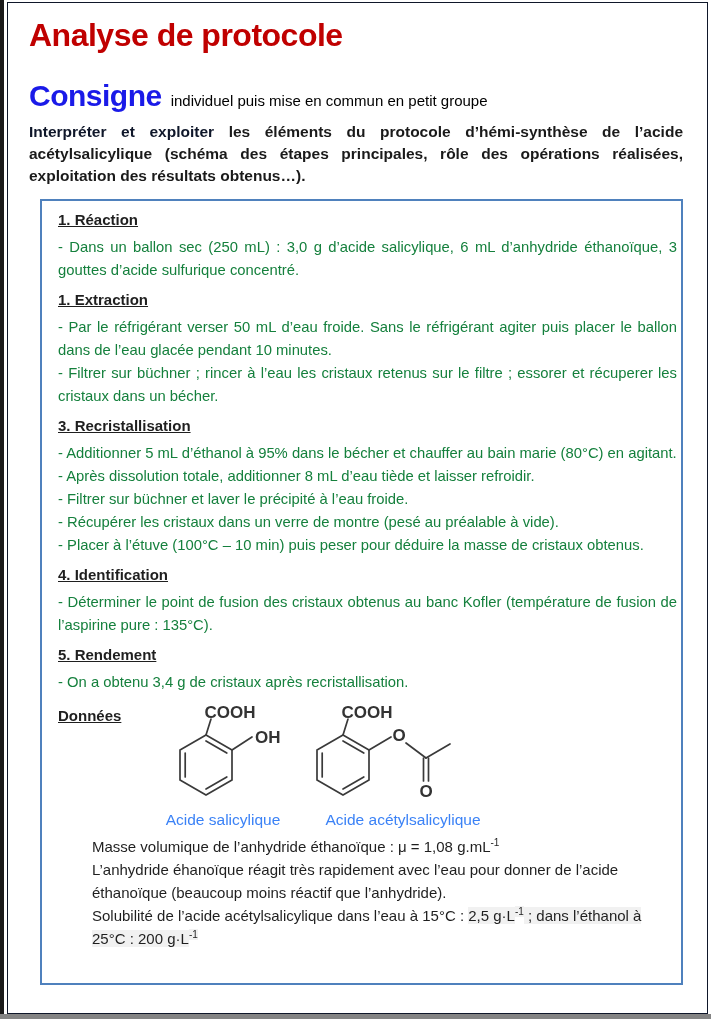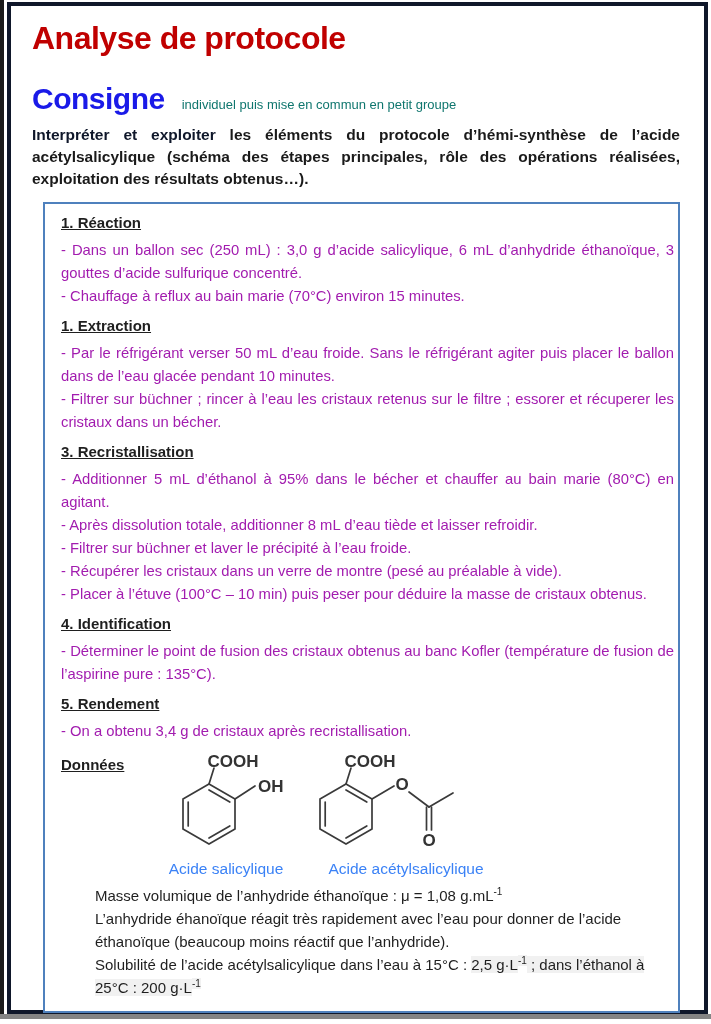--- a/index.html
+++ b/index.html
@@ -5,49 +5,49 @@
   * { margin:0; padding:0; box-sizing:border-box; }
   body { background:#ffffff; font-family:"Liberation Sans", sans-serif; }
 
   .screen { position:relative; width:711px; height:1024px; background:#ffffff; overflow:hidden; }
 
   .left-strip  { position:absolute; left:0; top:0; width:4px; height:1019px; background:#1b1b1b; }
   .bottom-strip{ position:absolute; left:0; top:1014px; width:711px; height:5px; background:#848484; }
 
   .page {
     position:absolute; left:7px; top:2px; width:701px; height:1012px;
-    border:4px solid #0f172a; background:#ffffff;
+    border:1px solid #0f172a; background:#ffffff;
     padding:14px 24px 0 21px;
   }
 
   .page-title {
     font-size:32px; font-weight:bold; color:#c00000; line-height:36px;
     letter-spacing:-0.5px;
   }
 
   .consigne-row { display:flex; align-items:baseline; margin-top:26px; }
   .consigne-heading { font-size:30px; font-weight:bold; color:#1a1ae8; line-height:34px; letter-spacing:-0.5px; }
-  .consigne-note { font-size:13px; color:#0f766e; margin-left:17px; }
+  .consigne-note { font-size:15px; color:#000000; margin-left:9px; }
 
   .intro { margin-top:8px; font-size:15.5px; font-weight:bold; color:#1a1a1a;
            text-align:justify; line-height:22px; }
   .intro-lead { color:#0f172a; }
 
   .protocol-box {
     margin-top:12px; border:2px solid #4f81bd; background:#ffffff;
     padding:10px 4px 12px 16px; min-height:786px;margin-left:11px;
   }
 
   .sec-title {
     font-size:15px; font-weight:bold; color:#1f1f1f;
     text-decoration:underline; line-height:18px; margin:9px 0 7px 0;
   }
   .sec-title:first-child { margin-top:0; }
   .bullet {
-    font-size:14.8px; color:#a21caf; line-height:23px; text-align:justify;
+    font-size:14.8px; color:#15803d; line-height:23px; text-align:justify;
   }
 
   .donnees-row { display:flex; align-items:flex-start; margin-top:9px; }
   .donnees-label {
     flex:none; width:72px; font-size:15px; font-weight:bold; color:#1f1f1f;
     text-decoration:underline; padding-top:4px;
   }
   .molecules { flex:1; display:flex; margin-left:18px; }
   .molecule { text-align:center; }
   .molecule svg { display:block; }
@@ -73,21 +73,20 @@
       <span class="consigne-heading">Consigne</span>
       <span class="consigne-note">individuel puis mise en commun en petit groupe</span>
     </div>
 
     <p class="intro"><span class="intro-lead">Interpréter et exploiter</span><span> les éléments du protocole d’hémi-synthèse de l’acide acétylsalicylique (schéma des étapes principales, rôle des opérations réalisées, exploitation des résultats obtenus…).</span></p>
 
     <div class="protocol-box">
       <div id="sections">
           <div class="sec-title">1. Réaction</div>
           <p class="bullet">- Dans un ballon sec (250 mL) : 3,0 g d’acide salicylique, 6 mL d’anhydride éthanoïque, 3 gouttes d’acide sulfurique concentré.</p>
-          <p class="bullet">- Chauffage à reflux au bain marie (70°C) environ 15 minutes.</p>
           <div class="sec-title">1. Extraction</div>
           <p class="bullet">- Par le réfrigérant verser 50 mL d’eau froide. Sans le réfrigérant agiter puis placer le ballon dans de l’eau glacée pendant 10 minutes.</p>
           <p class="bullet">- Filtrer sur büchner ; rincer à l’eau les cristaux retenus sur le filtre ; essorer et récuperer les cristaux dans un bécher.</p>
           <div class="sec-title">3. Recristallisation</div>
           <p class="bullet">- Additionner 5 mL d’éthanol à 95% dans le bécher et chauffer au bain marie (80°C) en agitant.</p>
           <p class="bullet">- Après dissolution totale, additionner 8 mL d’eau tiède et laisser refroidir.</p>
           <p class="bullet">- Filtrer sur büchner et laver le précipité à l’eau froide.</p>
           <p class="bullet">- Récupérer les cristaux dans un verre de montre (pesé au préalable à vide).</p>
           <p class="bullet">- Placer à l’étuve (100°C – 10 min) puis peser pour déduire la masse de cristaux obtenus.</p>
           <div class="sec-title">4. Identification</div>

